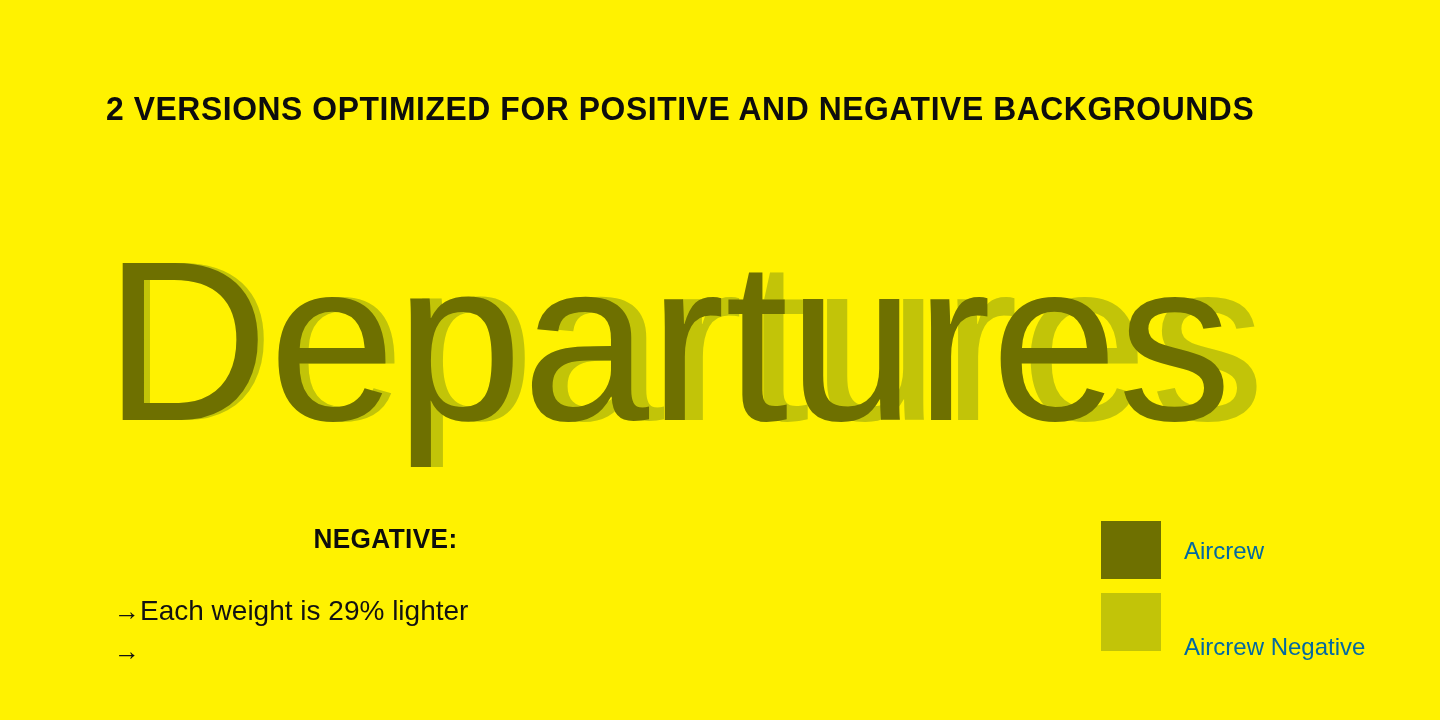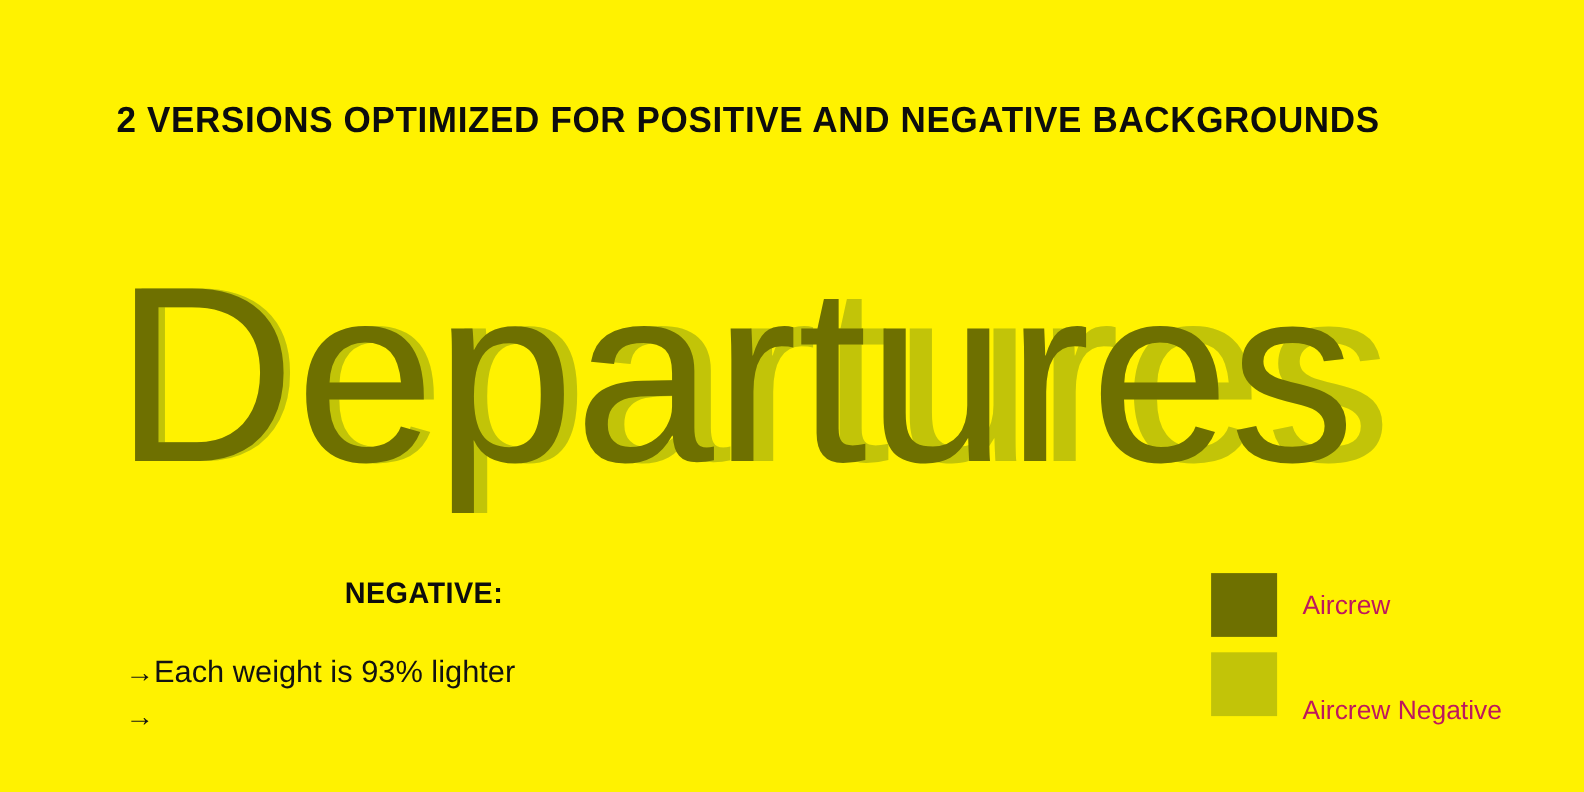--- a/index.html
+++ b/index.html
@@ -118,21 +118,21 @@
     left: 0;
     top: 0;
     width: 60px;
     height: 58px;
   }
   .legend-label {
     position: absolute;
     left: 83px;
     top: 16px;
     font-size: 24px;
-    color: #be185d;
+    color: #0369a1;
     white-space: nowrap;
   }
   .legend-row-negative .legend-label {
     top: 40px;
     text-align: center;
   }
 </style>
 </head>
 <body style="background: rgb(255, 242, 0);">
 
@@ -143,21 +143,21 @@
   <div class="specimen">
     <div class="specimen-layer specimen-negative" style="color: rgb(194, 196, 8);">Departures</div>
     <div class="specimen-layer specimen-positive" style="color: rgb(110, 112, 0);">Departures</div>
   </div>
 
   <div class="notes">
     <div class="notes-title">NEGATIVE:</div>
     <ul class="notes-list">
       <li class="notes-item">
         <span class="arrow-glyph">→</span>
-        <span>Each weight is 93% lighter</span>
+        <span>Each weight is 29% lighter</span>
       </li>
       <li class="notes-item">
         <span class="arrow-glyph">→</span>
       </li>
     </ul>
   </div>
 
   <div class="legend">
     <div class="legend-row legend-row-positive">
       <div class="legend-swatch" style="background: rgb(110, 112, 0);"></div>

